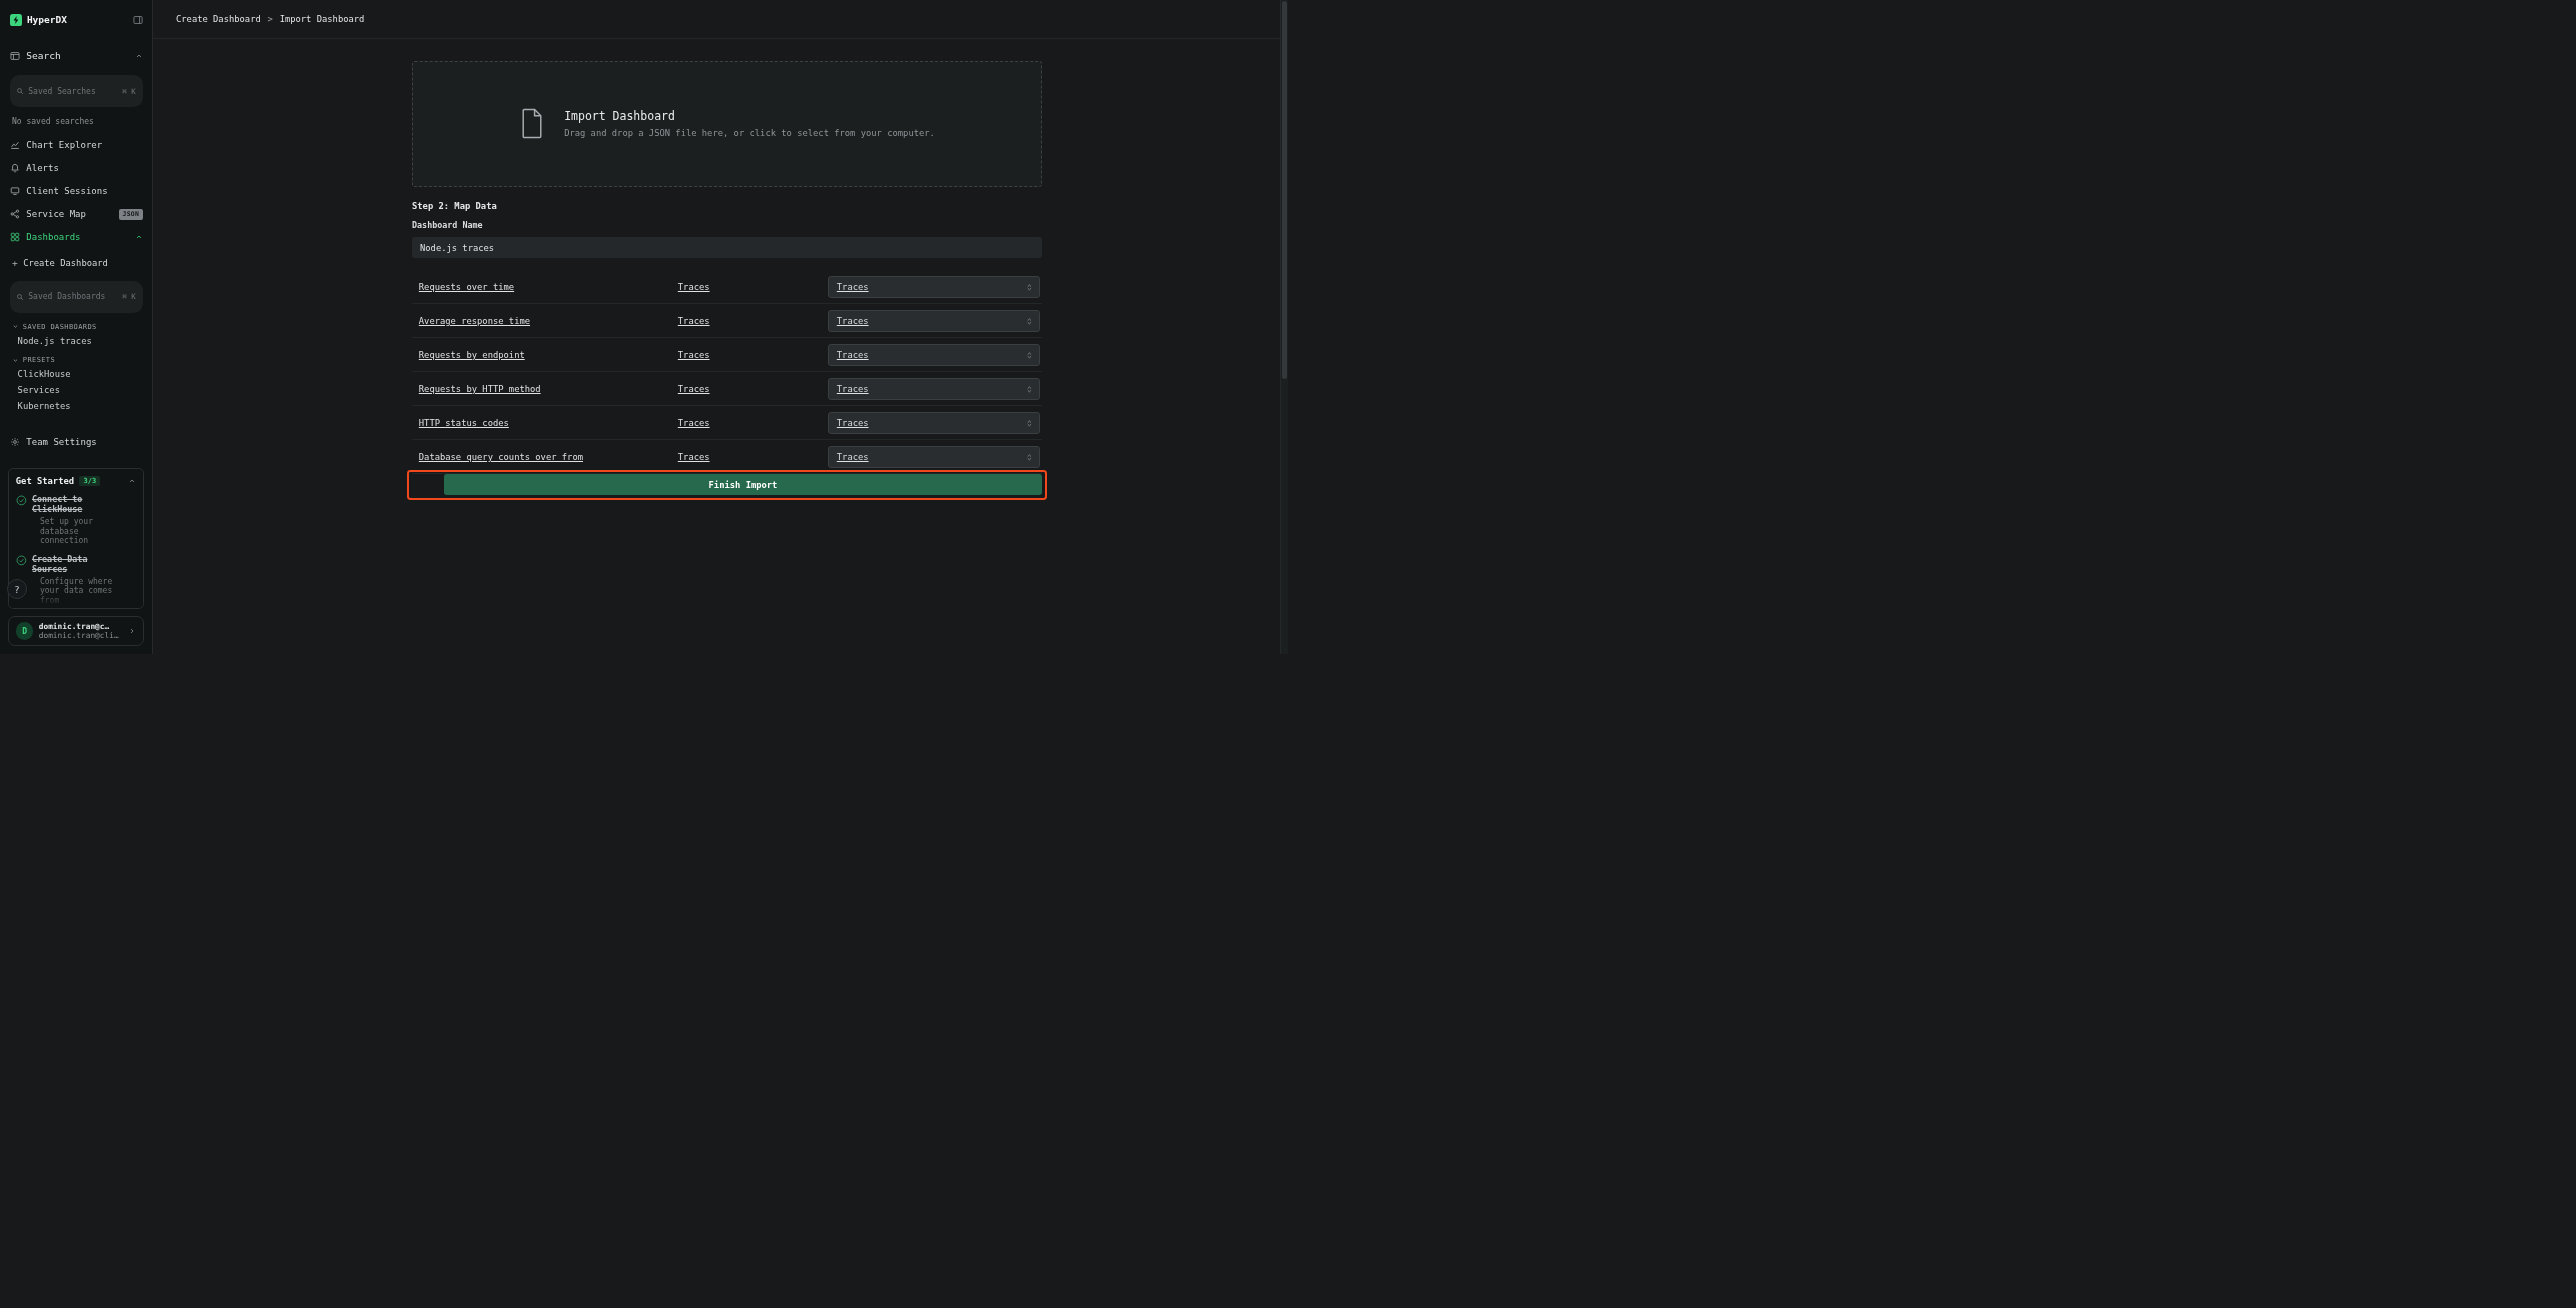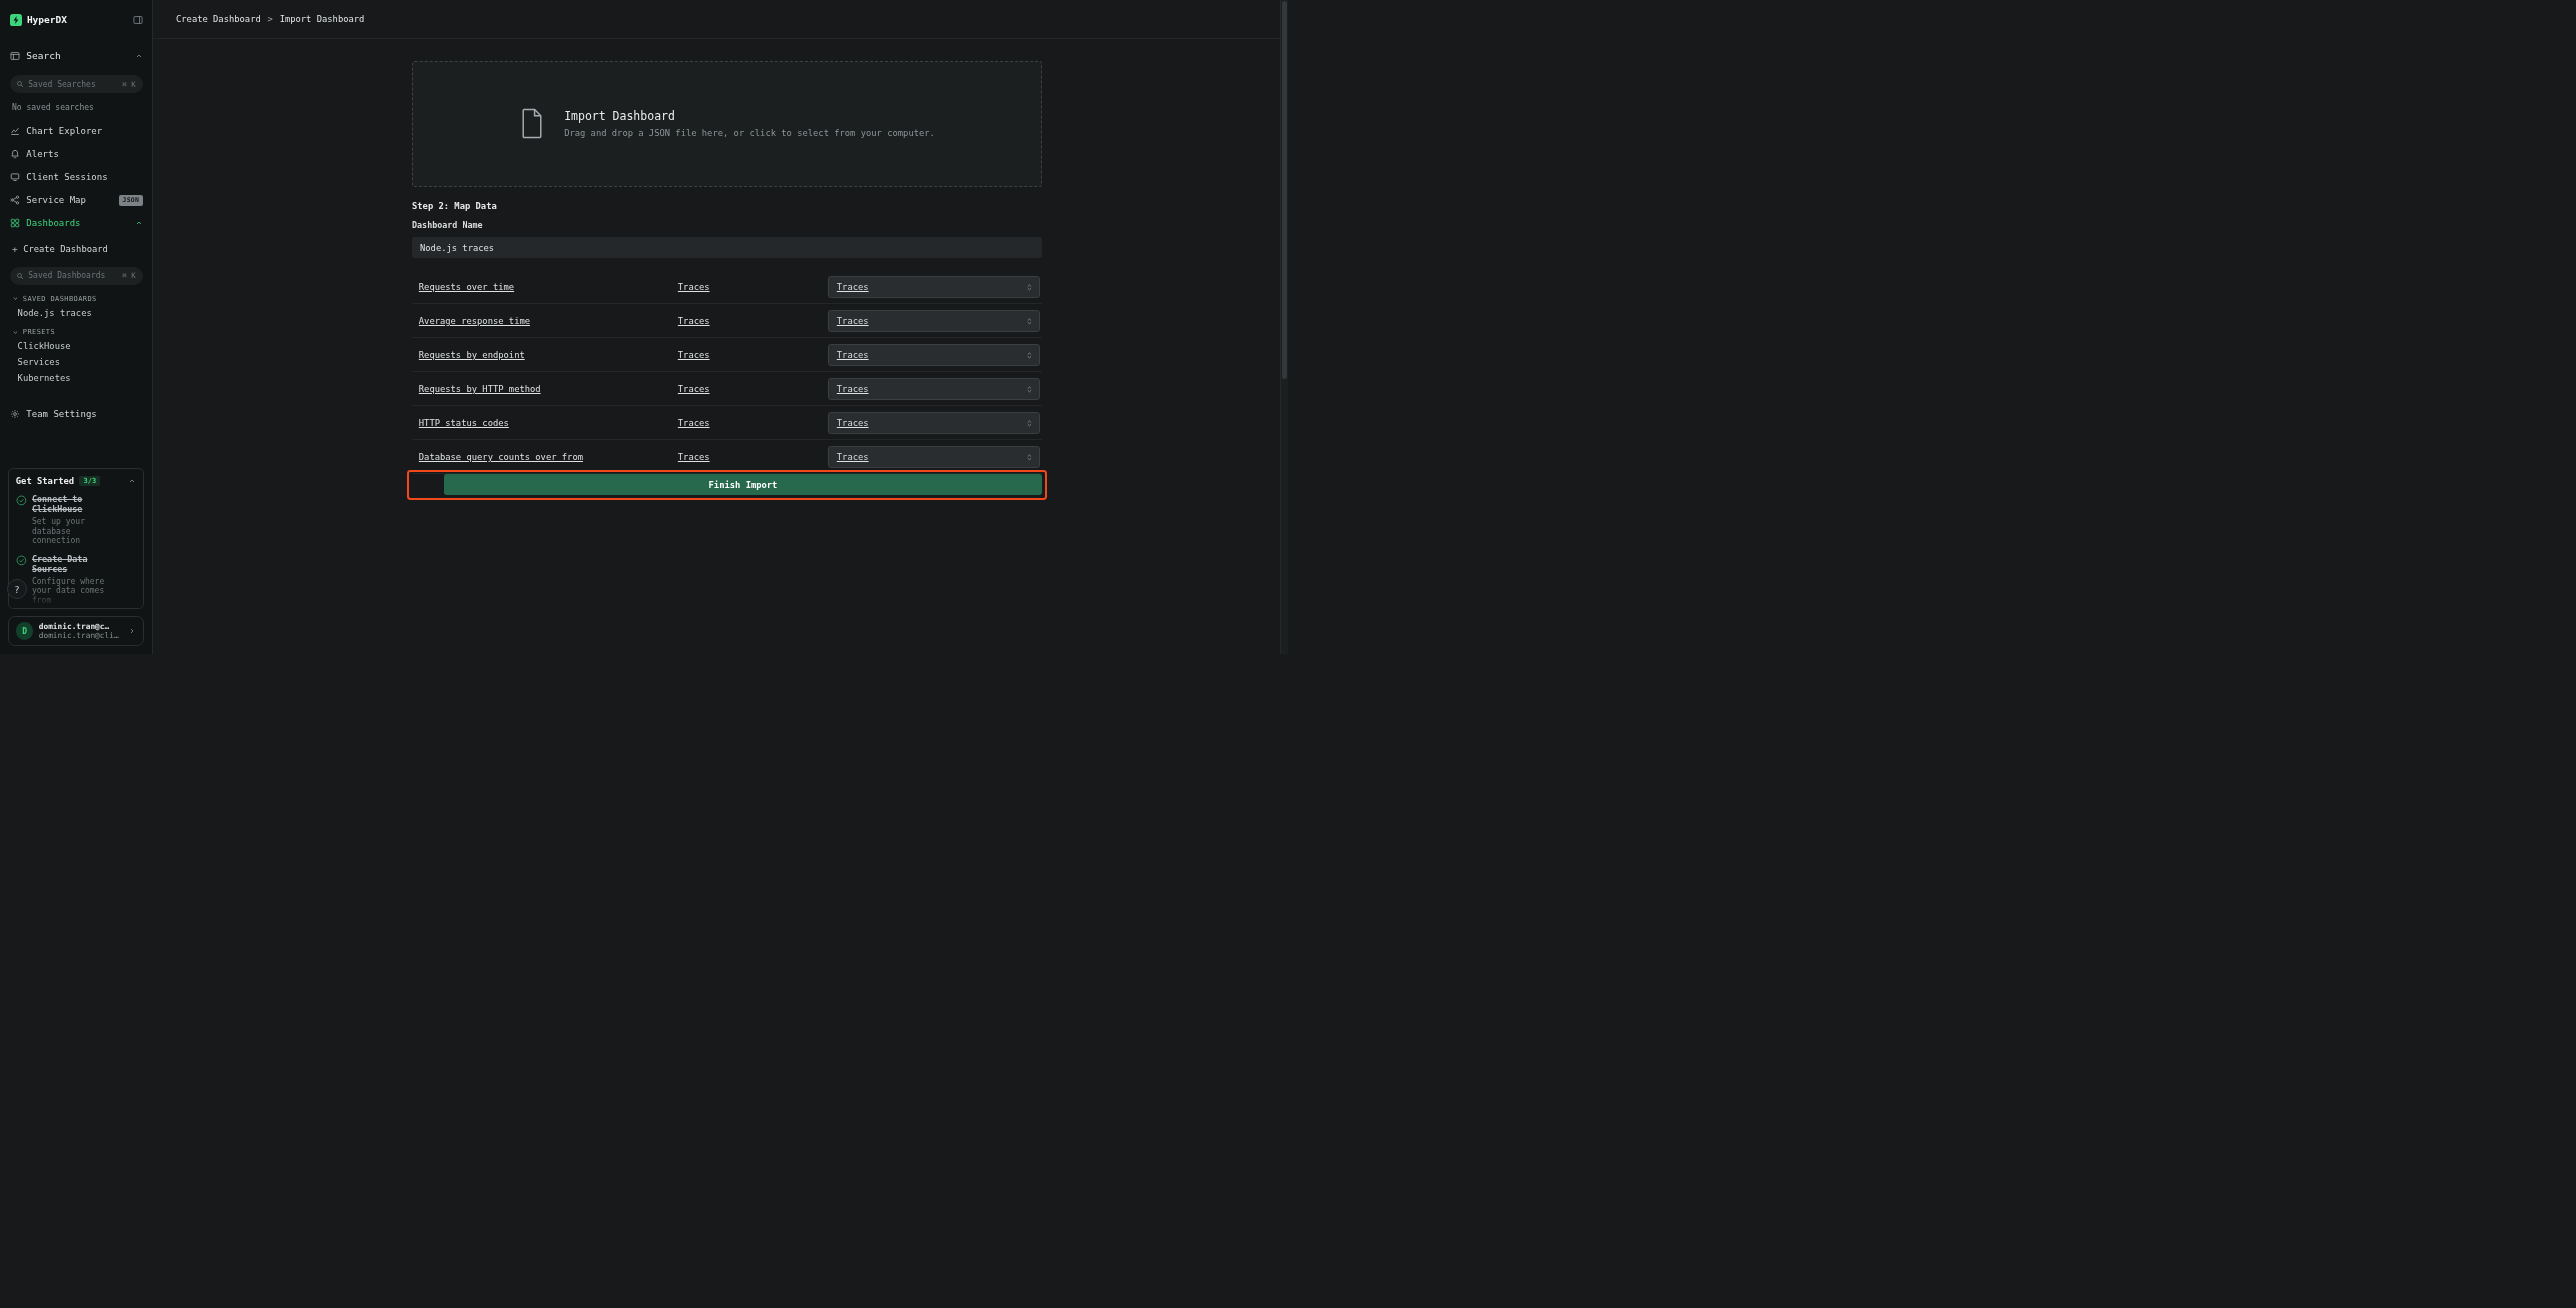--- a/index.html
+++ b/index.html
@@ -23,21 +23,21 @@
   .logo-row { height:39px; display:flex; align-items:center; padding:0 9.5px; gap:5.4px; flex:none; }
   .logo-mark { width:12px; height:12px; flex:none; }
   .logo-text { font-weight:bold; font-size:9.5px; color:#f2f4f4; flex:1; }
   .panel-toggle { color:#8b9295; cursor:pointer; }
 
   .sec-header { height:23px; margin-top:5.4px; display:flex; align-items:center; padding:0 9.5px; gap:6.8px; cursor:pointer; flex:none; }
   .sec-header .nlabel { font-size:9.5px; color:#e3e6e6; flex:1; }
   .sec-chevron { color:#8b9295; }
 
   .pill-search {
-    margin:8px 9.5px 0; height:18px; background:#1e2122; border-radius:9.5px;
+    margin:8px 9.5px 0; height:32px; background:#1e2122; border-radius:9.5px;
     display:flex; align-items:center; padding:0 6.8px; gap:4px; flex:none;
   }
   .pill-search input {
     background:transparent; border:none; outline:none; color:#c8cccd;
     font-family:inherit; font-size:8px; flex:1; min-width:0;
   }
   .pill-search input::placeholder { color:#6e7578; }
   .shortcut { color:#6e7578; font-size:7.4px; flex:none; }
   .muted-note { margin:9.5px 12px 0; font-size:8px; color:#8b9295; flex:none; }
 
@@ -72,21 +72,21 @@
     pointer-events:none;
   }
   .gs-header { display:flex; align-items:center; gap:5.4px; cursor:pointer; }
   .gs-title { font-weight:bold; font-size:8.8px; color:#eef0f0; }
   .gs-badge { background:rgba(61,212,126,.14); color:#3dd47e; font-size:7px; font-weight:bold; padding:0.7px 4px; border-radius:2px; }
   .gs-header .sec-chevron { margin-left:auto; }
   .gs-item { display:flex; gap:5.4px; margin-top:8px; }
   .gs-check { color:#2f9e68; flex:none; margin-top:1.4px; }
   .gs-text { width:82px; }
   .gs-item-title { font-size:8.4px; font-weight:bold; color:#b9bfc2; text-decoration:line-through; line-height:1.25; }
-  .gs-item-desc { font-size:8px; color:#6e7578; line-height:1.2; margin-top:2px; }
+  .gs-item-desc { font-size:8px; color:#6e7578; line-height:1.2; margin-top:2px;margin-left:8px; }
 
   .help-btn {
     position:absolute; left:6.8px; bottom:55px; width:20px; height:20px; border-radius:50%;
     background:#16191b; border:0.7px solid #2e3234; color:#c6cbcd;
     display:flex; align-items:center; justify-content:center; font-size:9.5px; cursor:pointer; z-index:3;
   }
 
   .user-row {
     margin:6.8px 8px 8px; border:0.7px solid #2b2f30; border-radius:6.8px;
     height:30px; display:flex; align-items:center; gap:5.4px; padding:0 6.8px; cursor:pointer;

